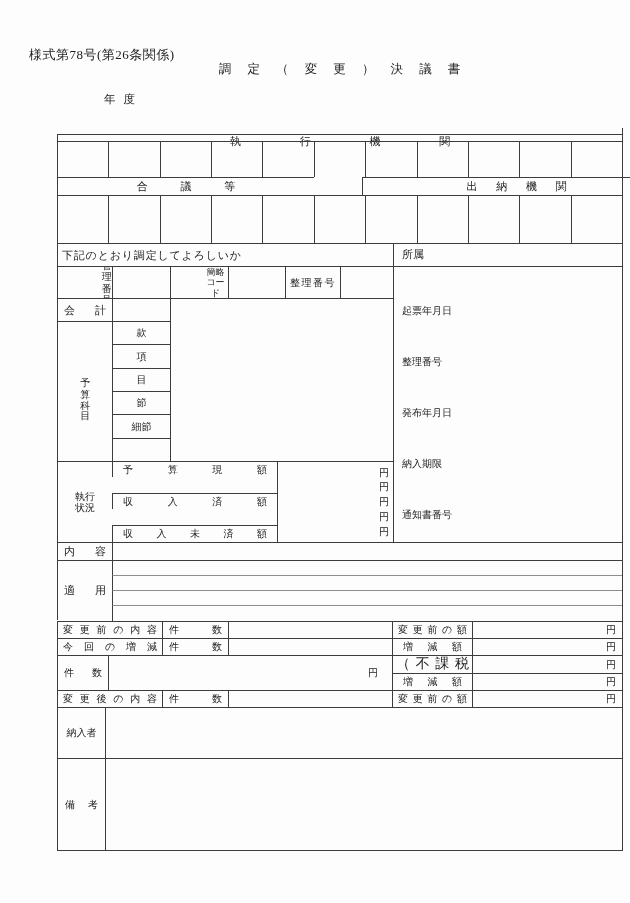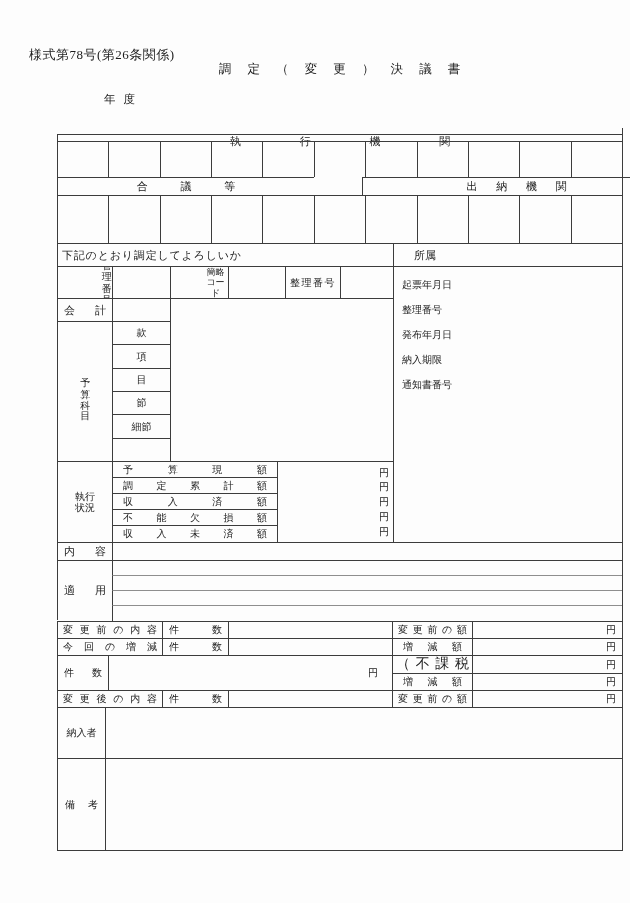--- a/index.html
+++ b/index.html
@@ -33,23 +33,23 @@
   .ws56{word-spacing:56px;}
   .ws30{word-spacing:30px;}
   .ws16{word-spacing:16px;margin-left:48px;}
   .fs10{font-size:10px;}
   .fs9{font-size:9px;}
   .fs85{font-size:14px;}
   .ls15{letter-spacing:1.5px;}
   .amt{justify-content:flex-end;padding-right:6px;font-size:10px;}
   .yen-stack{flex-direction:column;align-items:flex-end;justify-content:space-around;padding:3px 4px;font-size:10px;}
   .dates{padding:5px 0 0 8px;font-size:10px;}
-  .dates div{line-height:25px;}
+  .dates div{line-height:25px;margin-top:26px;}
   .qpad{padding-left:4px;letter-spacing:0.8px;}
-  .lpad{padding-left:20px;}
+  .lpad{padding-left:8px;font-family:Liberation Mono, monospace;}
 </style>
 </head>
 <body>
 
 <div class="page">
 
   <div class="abs form-number">様式第78号(第26条関係)</div>
   <div class="abs doc-title">調 定 （ 変 更 ） 決 議 書</div>
   <div class="abs fiscal-year">年 度</div>
 
@@ -110,28 +110,22 @@
     <div class="cell c fs10" style="left:55px;top:240px;width:58px;height:23px;">目</div>
     <div class="cell c fs10" style="left:55px;top:263px;width:58px;height:23px;">節</div>
     <div class="cell c fs10" style="left:55px;top:286px;width:58px;height:24px;">細節</div>
     <div class="cell" style="left:55px;top:310px;width:58px;height:23px;"></div>
 
     <div class="cell c fs10 pre" style="left:0;top:333px;width:55px;height:81px;">執行
 状況</div>
     <div class="cell just fs10" style="left:55px;top:333px;width:165px;height:16px;padding:0 10px;">
         <span>予 算 現 額</span>
       </div>
-    <div class="cell just fs10" style="left:55px;top:349px;width:165px;height:16px;padding:0 10px;">
-        <span>調 定 累 計 額</span>
-      </div>
     <div class="cell just fs10" style="left:55px;top:365px;width:165px;height:16px;padding:0 10px;">
         <span>収 入 済 額</span>
-      </div>
-    <div class="cell just fs10" style="left:55px;top:381px;width:165px;height:16px;padding:0 10px;">
-        <span>不 能 欠 損 額</span>
       </div>
     <div class="cell just fs10" style="left:55px;top:397px;width:165px;height:17px;padding:0 10px;">
         <span>収 入 未 済 額</span>
       </div>
     <div class="cell yen-stack" style="left:220px;top:333px;width:116px;height:81px;">
       <span>円</span>
       <span>円</span>
       <span>円</span>
       <span>円</span>
       <span>円</span>

